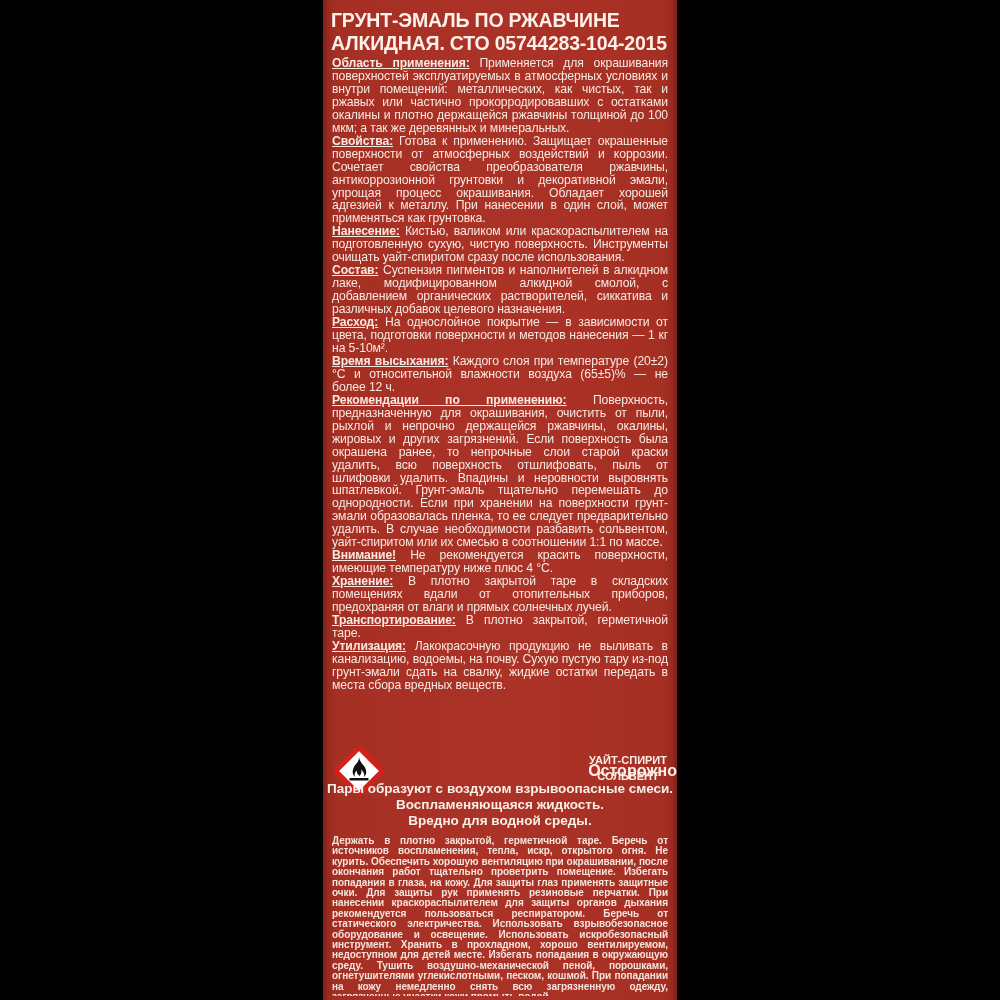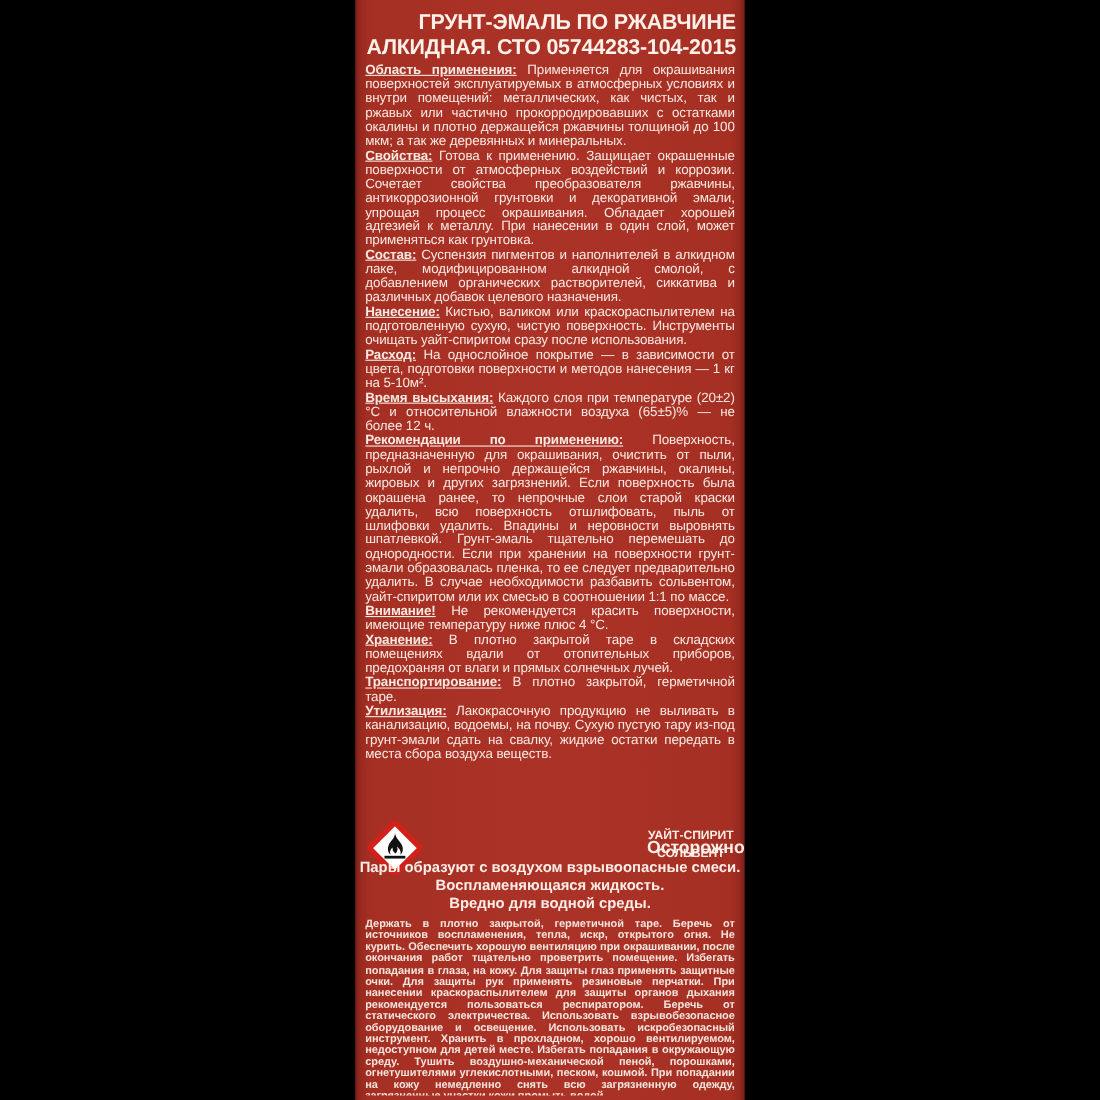--- a/index.html
+++ b/index.html
@@ -1,21 +1,21 @@
 <!DOCTYPE html>
 <html><head>
 <meta charset="utf-8">
 <style>
   html,body{margin:0;padding:0;background:#000;}
   .canvas{position:relative;width:1000px;height:1000px;background:#000;overflow:hidden;
           font-family:"Liberation Sans",sans-serif;}
   .paint-label{position:absolute;left:323px;top:0;width:354px;height:1000px;
     background:linear-gradient(90deg,#7c1f18 0,#99291f 5px,#a62f24 14px,#ab3226 50%,#a62f24 calc(100% - 14px),#99291f calc(100% - 5px),#7c1f18 100%);
     color:#f7e9e1;}
-  .title-block{position:absolute;left:8px;right:8px;top:9px;text-align:right;
+  .title-block{position:absolute;left:8px;right:8px;top:9px;text-align:left;
     font-size:19.5px;line-height:22.5px;font-weight:700;color:#fdf1e9;letter-spacing:-0.2px;}
   .title-block .std{font-weight:700;}
   .body-block{position:absolute;left:9px;right:9px;top:57px;height:688px;overflow:hidden;
     font-size:12.2px;line-height:12.95px;letter-spacing:-0.1px;}
   .body-block p{margin:0;text-align:justify;}
   .body-block b{font-weight:700;text-decoration:underline;}
   .warn-block{position:absolute;left:0;right:0;top:745px;height:89px;font-weight:700;}
   .ghs-pictogram{position:absolute;left:11px;top:1px;width:50px;height:50px;}
   .solvent-name{position:absolute;right:10px;top:8px;text-align:center;font-size:11px;line-height:15.5px;color:#fbeee6;}
   .caution-line{position:absolute;left:0;right:0;top:17px;text-align:right;font-size:16px;color:#fbeee6;}
@@ -30,29 +30,29 @@
   <div class="paint-label">
 
     <div class="title-block">
       <div>ГРУНТ-ЭМАЛЬ ПО РЖАВЧИНЕ</div>
       <div><span>АЛКИДНАЯ.</span> <span class="std">СТО 05744283-104-2015</span></div>
     </div>
 
     <div class="body-block">
       <p><b>Область применения:</b> <span>Применяется для окрашивания поверхностей эксплуатируемых в атмосферных условиях и внутри помещений: металлических, как чистых, так и ржавых или частично прокорродировавших с остатками окалины и плотно держащейся ржавчины толщиной до 100 мкм; а так же деревянных и минеральных.</span></p>
       <p><b>Свойства:</b> <span>Готова к применению. Защищает окрашенные поверхности от атмосферных воздействий и коррозии. Сочетает свойства преобразователя ржавчины, антикоррозионной грунтовки и декоративной эмали, упрощая процесс окрашивания. Обладает хорошей адгезией к металлу. При нанесении в один слой, может применяться как грунтовка.</span></p>
+      <p><b>Нанесение:</b> <span>Кистью, валиком или краскораспылителем на подготовленную сухую, чистую поверхность. Инструменты очищать уайт-спиритом сразу после использования.</span></p>
       <p><b>Состав:</b> <span>Суспензия пигментов и наполнителей в алкидном лаке, модифицированном алкидной смолой, с добавлением органических растворителей, сиккатива и различных добавок целевого назначения.</span></p>
-      <p><b>Нанесение:</b> <span>Кистью, валиком или краскораспылителем на подготовленную сухую, чистую поверхность. Инструменты очищать уайт-спиритом сразу после использования.</span></p>
       <p><b>Расход:</b> <span>На однослойное покрытие — в зависимости от цвета, подготовки  поверхности и методов нанесения — 1 кг на 5-10м².</span></p>
       <p><b>Время высыхания:</b> <span>Каждого слоя при температуре (20±2) °С и относительной влажности воздуха (65±5)% — не более 12 ч.</span></p>
       <p><b>Рекомендации по применению:</b> <span>Поверхность, предназначенную для окрашивания, очистить от пыли, рыхлой и непрочно держащейся ржавчины, окалины, жировых и других загрязнений. Если поверхность была окрашена ранее, то непрочные слои старой краски удалить, всю поверхность отшлифовать, пыль от шлифовки удалить. Впадины и неровности выровнять шпатлевкой. Грунт-эмаль тщательно перемешать до однородности. Если при хранении на поверхности грунт-эмали образовалась пленка, то ее следует предварительно удалить. В случае необходимости разбавить сольвентом, уайт-спиритом или их смесью в соотношении 1:1 по массе.</span></p>
       <p><b>Внимание!</b> <span>Не рекомендуется красить поверхности, имеющие температуру ниже плюс 4 °С.</span></p>
       <p><b>Хранение:</b> <span>В плотно закрытой таре в складских помещениях вдали от отопительных приборов, предохраняя от влаги и прямых солнечных лучей.</span></p>
       <p><b>Транспортирование:</b> <span>В плотно закрытой, герметичной таре.</span></p>
-      <p><b>Утилизация:</b> <span>Лакокрасочную продукцию не выливать в канализацию, водоемы, на почву. Сухую пустую тару из-под грунт-эмали сдать на свалку, жидкие остатки передать в места сбора воздуха веществ.</span></p>
+      <p><b>Утилизация:</b> <span>Лакокрасочную продукцию не выливать в канализацию, водоемы, на почву. Сухую пустую тару из-под грунт-эмали сдать на свалку, жидкие остатки передать в места сбора вредных веществ.</span></p>
     </div>
 
     <div class="warn-block">
       <svg class="ghs-pictogram" viewBox="0 0 100 100">
         <rect x="17" y="17" width="66" height="66" rx="4" transform="rotate(45 50 50)" fill="#ffffff" stroke="#d2201a" stroke-width="10"></rect>
         <path fill="#111111" d="M50 22 C51 32 42 36 39 44 C36 51 37 58 42 62 C40 56 42 52 46 49 C45 55 48 57 51 60 C54 57 56 53 54 47 C58 51 62 55 60 62 C65 58 66 50 62 43 C58 36 52 33 50 22 Z"></path>
         <rect x="31" y="64" width="38" height="5" fill="#111111"></rect>
       </svg>
       <div class="solvent-name">
         <div>УАЙТ-СПИРИТ</div>

